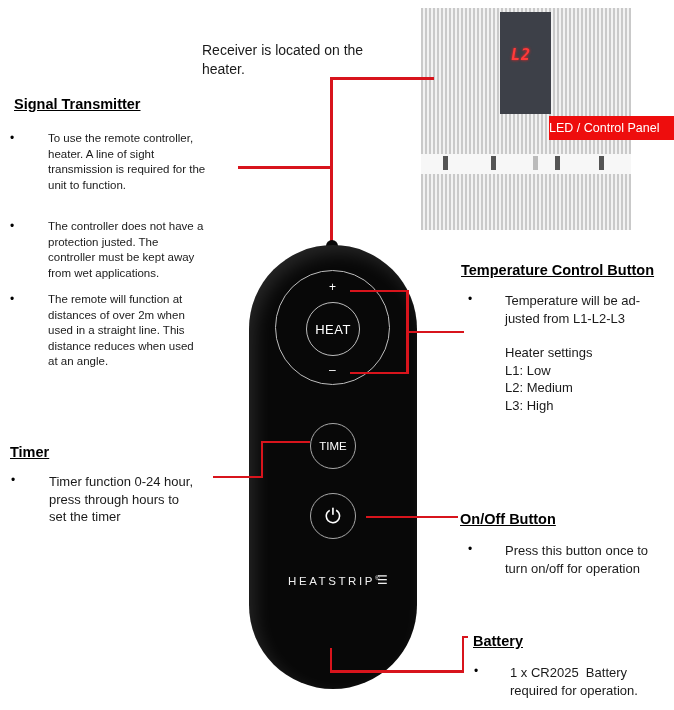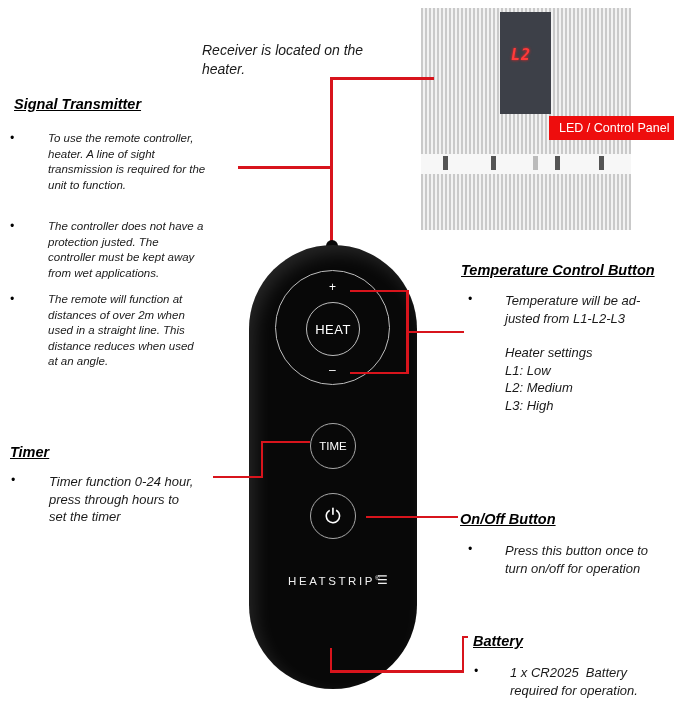--- a/index.html
+++ b/index.html
@@ -1,35 +1,35 @@
 <!DOCTYPE html>
 <html><head>
 <meta charset="utf-8">
 <style>
   html, body { margin:0; padding:0; background:#ffffff; }
   body { width:674px; height:710px; position:relative; overflow:hidden;
          font-family:"Liberation Sans", sans-serif; color:#111; }
-  .abs { position:absolute;font-style:italic; }
+  .abs { position:absolute; }
   .heading { font-weight:bold; text-decoration:underline; font-size:14.5px; color:#000; }
   .txt { font-size:11.5px; line-height:15.5px; color:#1a1a1a; }
   .txt2 { font-size:13px; line-height:17.5px; color:#1a1a1a; }
   .bullet { font-size:12px; color:#000; }
   .rline { position:absolute; background:#d8141c; }
 
   
   .heater { position:absolute; left:421px; top:8px; width:210px; height:222px; }
   .fins { position:absolute; background:
       repeating-linear-gradient(90deg, #c9c9c9 0px, #c9c9c9 2px, #f2f2f2 2px, #f2f2f2 4px); }
   .panel { position:absolute; left:79px; top:4px; width:51px; height:102px; background:#3d4048; }
   .led { position:absolute; left:90px; top:38px; color:#ff3a3a; font-family:"DejaVu Sans Mono", monospace;
          font-size:15px; font-weight:bold; letter-spacing:1px; text-shadow:0 0 3px #ff2020;font-style:italic; }
   .gap { position:absolute; left:0; top:146px; width:210px; height:20px; background:#f7f7f7; }
   .peg { position:absolute; top:148px; width:5px; height:14px; background:#555; }
   .led-label { position:absolute; left:549px; top:116px; width:125px; height:24px; background:#ee0d0d;
-               color:#fff; font-size:12.5px; line-height:24px; padding-left:10px; box-sizing:border-box; }
+               color:#fff; font-size:12.5px; line-height:24px; padding-left:0; box-sizing:border-box; }
 
   
   .remote { position:absolute; left:249px; top:245px; width:168px; height:444px; background:#080808;
             border-radius:84px; box-shadow: inset 6px 8px 18px rgba(255,255,255,0.12); }
   .remote-tip { position:absolute; left:326px; top:240px; width:12px; height:8px; background:#080808; border-radius:6px 6px 0 0; }
   .ring-outer { position:absolute; left:275px; top:270px; width:115px; height:115px; border-radius:50%; border:1px solid #bdbdbd; box-sizing:border-box; }
   .ring-inner { position:absolute; left:306px; top:302px; width:54px; height:54px; border-radius:50%; border:1px solid #bdbdbd; box-sizing:border-box;
                 color:#fff; font-size:13px; letter-spacing:0.5px; display:flex; align-items:center; justify-content:center; }
   .pm { position:absolute; color:#fff; font-size:12px; }
   .round-btn { position:absolute; width:46px; height:46px; border-radius:50%; border:1px solid #a8a8a8; box-sizing:border-box;

